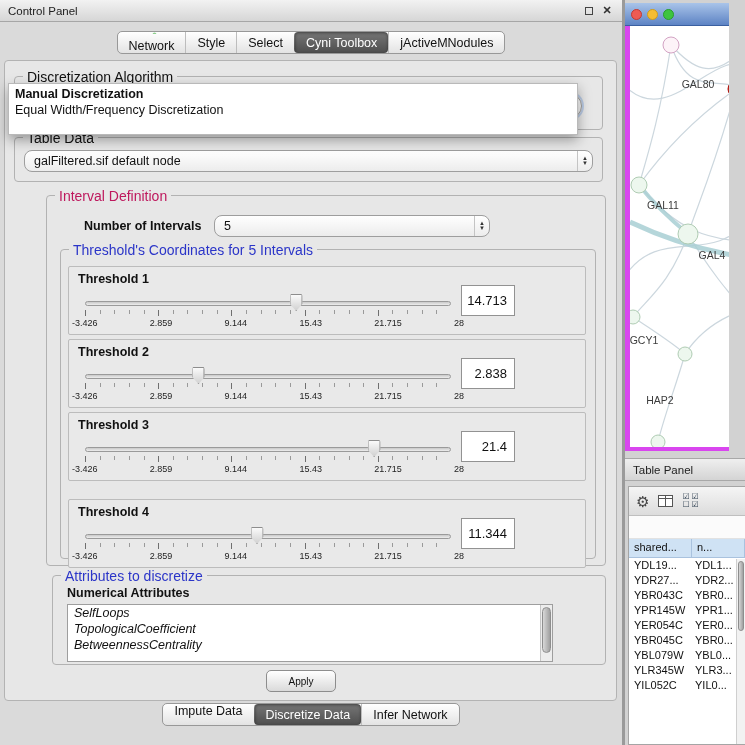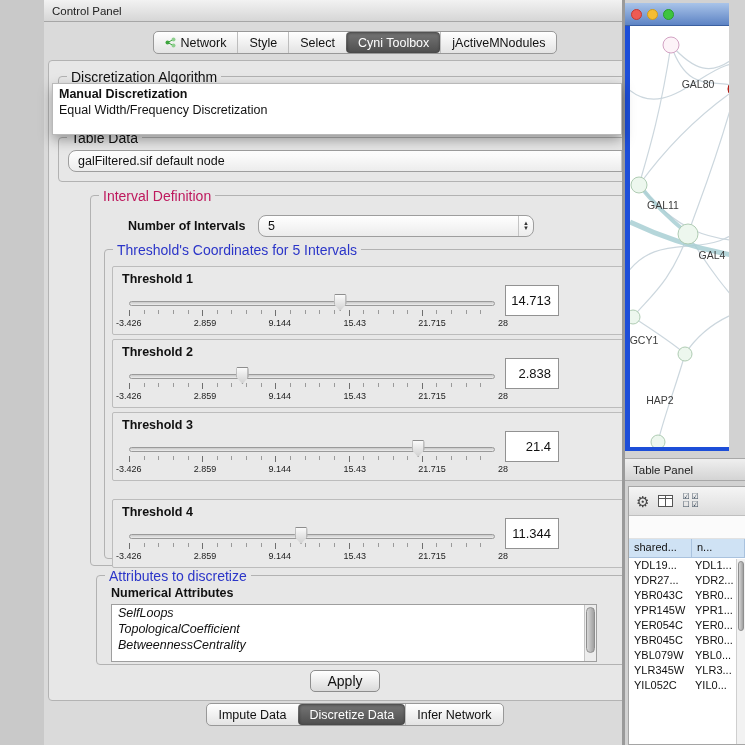--- a/index.html
+++ b/index.html
@@ -1,36 +1,36 @@
 <!DOCTYPE html>
 <html><head>
 <meta charset="utf-8">
 <style>
   * { margin:0; padding:0; box-sizing:border-box; }
   html,body { width:745px; height:745px; overflow:hidden; background:#c9c9c9;
     font-family:"Liberation Sans", sans-serif; font-size:12px; color:#111; }
 
   
-  .cp { position:absolute; left:0; top:0; width:622px; height:745px; background:#dadada;margin-left:44px; }
+  .cp { position:absolute; left:0; top:0; width:622px; height:745px; background:#dadada; }
   .cp-title { position:absolute; left:0; top:0; width:622px; height:22px;
     background:linear-gradient(#f2f2f2,#d6d6d6); border-bottom:1px solid #a6a6a6;
     display:flex; align-items:center; padding:0 8px; font-size:11.5px; color:#222; }
   .cp-title .spacer { flex:1; }
   .winbtn { width:14px; height:14px; display:flex; align-items:center; justify-content:center;
     margin-left:4px; color:#333; font-size:11px; }
   .sqicon { width:8px; height:8px; border:1.5px solid #444; }
 
   
   .segwrap { position:absolute; left:0; width:622px; display:flex; justify-content:center; }
   .seg { display:inline-flex; align-items:stretch; height:23px;
     background:linear-gradient(#ffffff,#e3e3e3); border:1px solid #989898;
     border-radius:5px; overflow:hidden; }
   .seg .tab { display:flex; align-items:center; gap:5px; padding:0 11px;
     font-size:12.5px; color:#111; border-left:1px solid #bdbdbd; }
-  .seg .tab:first-child { border-left:none; }
+  .seg .tab:first-child { border-left:none;flex-direction:column; }
   .seg .tab.sel { background:linear-gradient(#767676,#4e4e4e); color:#fff;
     border-radius:4px; border-left-color:transparent;
     box-shadow:inset 0 1px 3px rgba(0,0,0,.45); }
 
   .main { position:absolute; left:4px; top:60px; width:613px; height:641px;
     background:#e7e7e7; border:1px solid #b3b3b3; border-radius:4px; }
 
   .group { position:absolute; border:1px solid #b2b2b2; border-radius:4px; }
   .gtitle { position:absolute; top:-8px; left:8px; background:#e7e7e7;
     padding:0 4px; font-size:14px; white-space:nowrap; }
@@ -80,27 +80,27 @@
 
   .list { position:absolute; background:#fff; border:1px solid #9e9e9e; overflow:hidden;font-style:italic; }
   .li { font-size:12.5px; height:16px; line-height:16px; padding-left:6px; white-space:nowrap; }
   .sbar { position:absolute; top:0; bottom:0; right:0; width:12px; background:#ededed;
     border-left:1px solid #c5c5c5; }
   .sthumb { position:absolute; left:1px; right:1px; border-radius:5px;
     background:linear-gradient(90deg,#d8d8d8,#a0a0a0); border:1px solid #8e8e8e; }
 
   .btn { position:absolute; background:linear-gradient(#ffffff,#dadada);
     border:1px solid #8d8d8d; border-radius:5px; display:flex; align-items:center;
-    justify-content:center; font-size:14px; }
+    justify-content:center; font-size:10px; }
 
   
   .splitter { position:absolute; left:622px; top:0; width:3px; height:745px; background:#9a9a9a; }
   .right { position:absolute; left:625px; top:0; width:120px; height:745px; background:#d2d2d2; }
 
-  .netwin { position:absolute; left:0; top:3px; width:104px; height:448px; background:#1d4ed8; }
+  .netwin { position:absolute; left:0; top:3px; width:104px; height:448px; background:#d946ef; }
   .net-title { position:absolute; left:0; top:0; right:0; height:23px;
     background:linear-gradient(#a9c4e9,#5d83c4); border-bottom:1px solid #3a5fa0;
     display:flex; align-items:center; gap:5px; padding-left:6px; }
   .light { width:11px; height:11px; border-radius:50%; }
   .light.red { background:#ee5b54; border:1px solid #c43a33; }
   .light.yellow { background:#f5bd33; border:1px solid #cf9c1c; }
   .light.green { background:#3ec43f; border:1px solid #2a9e2b; }
   .net-canvas { position:absolute; left:5px; top:23px; right:0; bottom:4px;
     background:#fff; overflow:hidden; }
 

